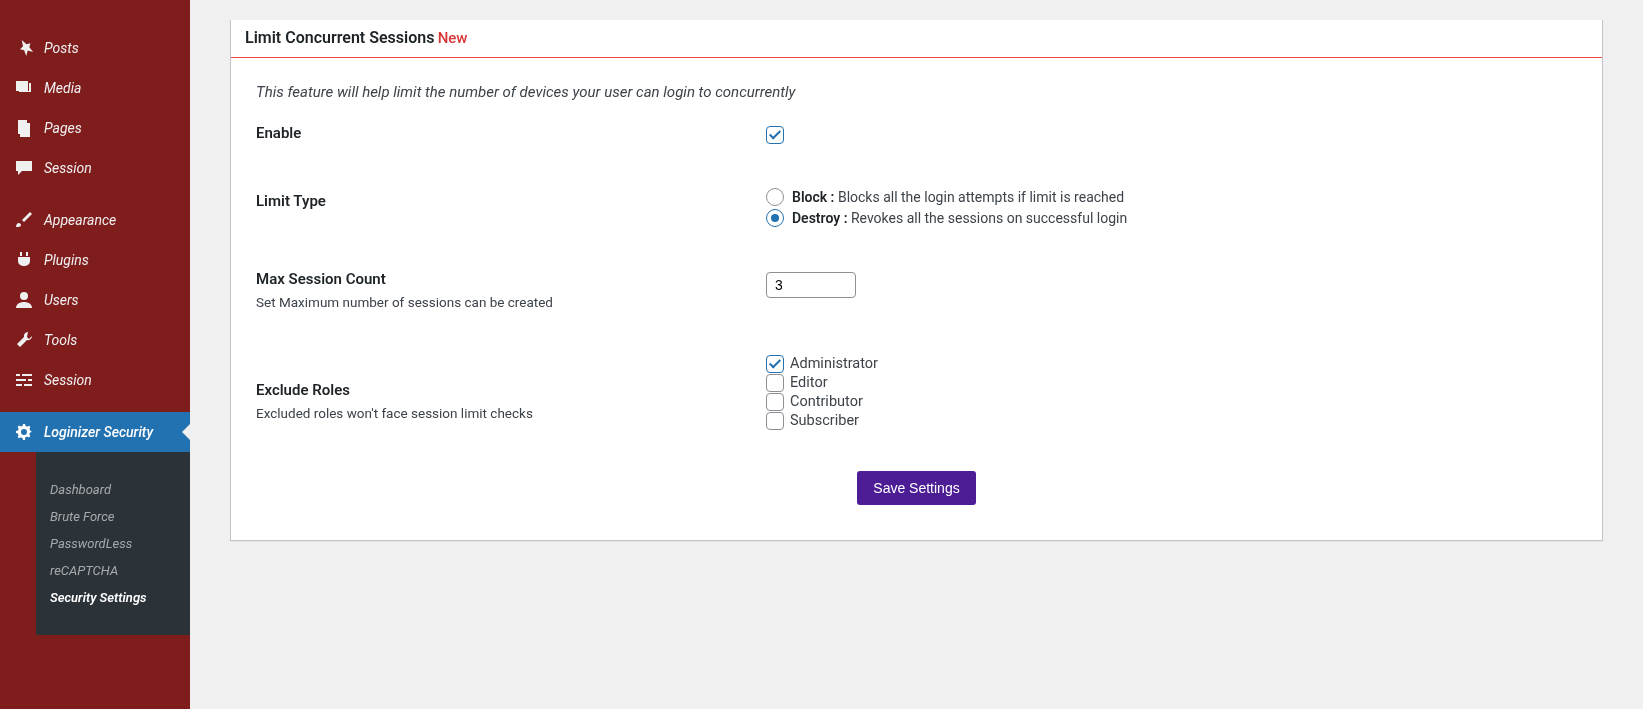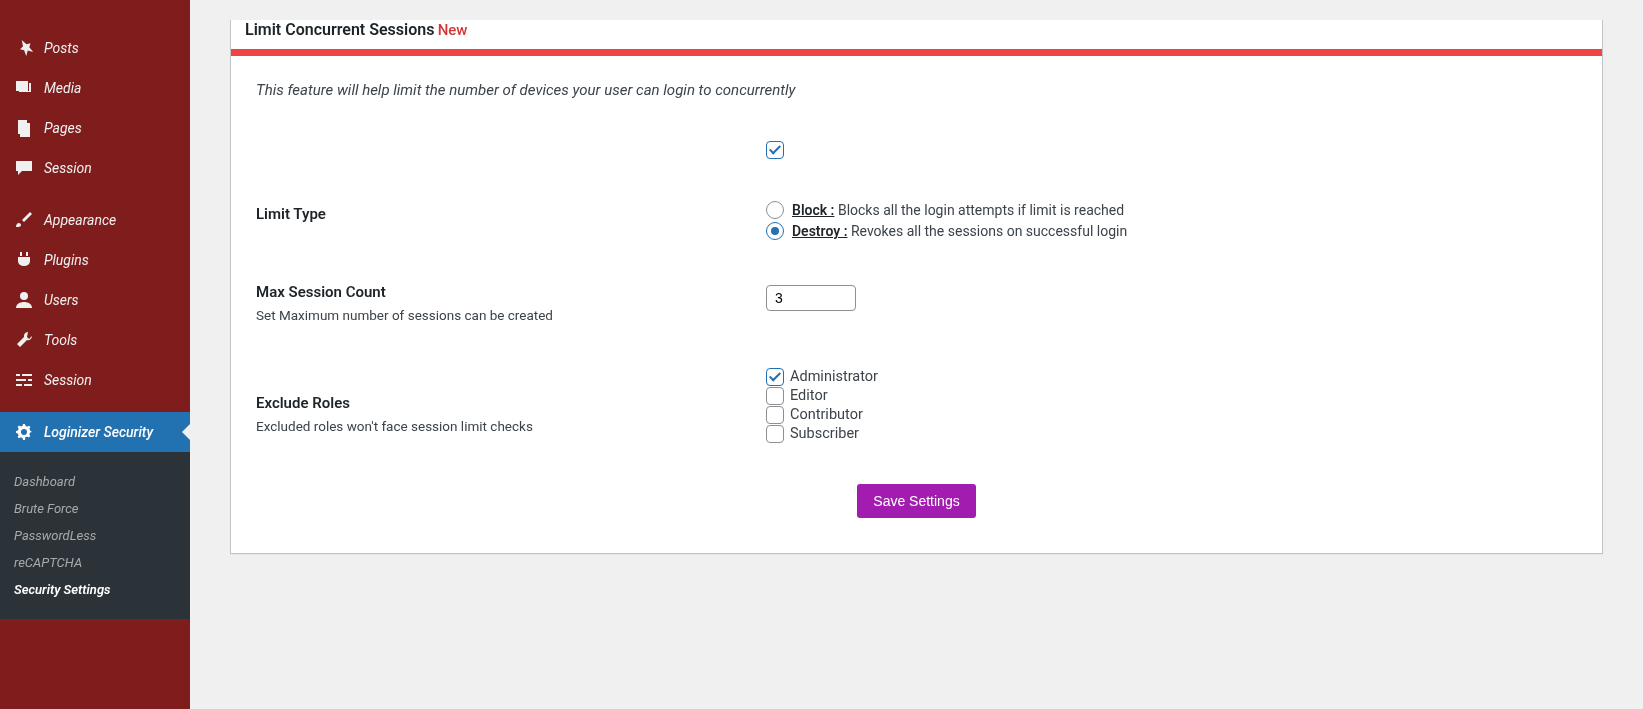--- a/index.html
+++ b/index.html
@@ -46,55 +46,56 @@
       content: '';
       position: absolute;
       right: 0;
       top: 50%;
       transform: translateY(-50%);
       border: 8px solid transparent;
       border-right-color: #f0f0f1;
     }
     .wp-sidebar .submenu {
       background: #2c3338;
-      padding: 16px 0;
+      padding: 24px 0;
+      margin-left: 36px;
     }
     .wp-sidebar .submenu .sub-item {
       padding: 6px 14px;
       color: #a7aaad;
       font-size: 13px;
       cursor: pointer;
     }
     .wp-sidebar .submenu .sub-item.current { color: #fff; font-weight: 600; }
     .wp-content {
       flex: 1;
       padding: 20px 40px 40px 40px;
     }
     .panel {
       background: #fff;
       border: 1px solid #c3c4c7;
       border-top:none;
       box-shadow: 0 1px 1px rgba(0,0,0,.04);
     }
     .panel-header {
-      padding: 0 14px 10px 14px;
-      border-bottom: 7px solid #ef4444;
+      padding: 8px 14px 10px 14px;
+      border-bottom: 1px solid #ef4444;
     }
     .panel-header .ph-title {
       font-size: 16px;
       font-weight: 600;
       color: #1d2327;
     }
     .panel-header .ph-tag { color: #d63638; font-weight: 500; font-size:15px; }
     .panel-body { padding: 25px 25px 35px 25px; }
     .panel-desc {
       font-style: italic;
       color: #3c434a;
       font-size: 15px;
-      margin-bottom: 40px;
+      margin-bottom: 23px;
     }
     .form-row { display: flex; align-items: flex-start; margin-bottom: 40px; }
     .form-row:last-of-type { margin-bottom: 25px; }
     .form-left { width: 510px; padding-right: 30px; }
     .form-left .fl-label { font-size: 15px; font-weight: 600; color: #1d2327; margin-bottom:4px; }
     .form-left .fl-desc { font-size: 13.5px; color: #3c434a; margin-top: 2px; line-height: 1.55; }
     .form-right { flex: 1; padding-top: 2px; }
     input[type="checkbox"] {
       appearance: none;
       width: 18px;
@@ -131,31 +132,31 @@
     }
     input[type="radio"]:checked { border-color:#2271b1; }
     input[type="radio"]:checked::after {
       content:'';
       position:absolute;
       left:3.5px; top:3.5px;
       width:8px; height:8px;
       border-radius:50%;
       background:#2271b1;
     }
-    .radio-row .rr-name { font-weight:600; color:#1d2327;text-decoration:underline; }
+    .radio-row .rr-name { font-weight:600; color:#1d2327; }
     .check-row { display:flex; font-size:14.5px; color:#3c434a; margin-bottom:1px; }
     .check-row input { margin-right:6px; }
     input[type="number"] {
       width:90px; padding:4px 8px;
       border:1px solid #8c8f94; border-radius:4px;
       font-size:14px;
     }
     .save-wrap { text-align:center; margin-top:20px; }
     .save-btn {
-      background:#a21caf; color:#fff;
+      background:#4c1d95; color:#fff;
       border:none; border-radius:3px;
       padding:9px 16px; font-size:14px;
       cursor:pointer;
     }
     svg { fill: currentColor; }
   </style>
 </head>
 <body>
 
 <aside class="wp-sidebar">
@@ -257,20 +258,21 @@
   <div class="panel">
     <div class="panel-header">
       <span class="ph-title">Limit Concurrent Sessions</span>
       <span class="ph-tag">New</span>
     </div>
     <div class="panel-body">
       <p class="panel-desc">This feature will help limit the number of devices your user can login to concurrently</p>
 
       <div class="form-row">
         <div class="form-left">
+          <div class="fl-label">Enable</div>
         </div>
         <div class="form-right">
           <input type="checkbox" checked="" style="">
         </div>
       </div>
 
       <div class="form-row">
         <div class="form-left">
           <div class="fl-label" style="margin-top:6px">Limit Type</div>
         </div>

